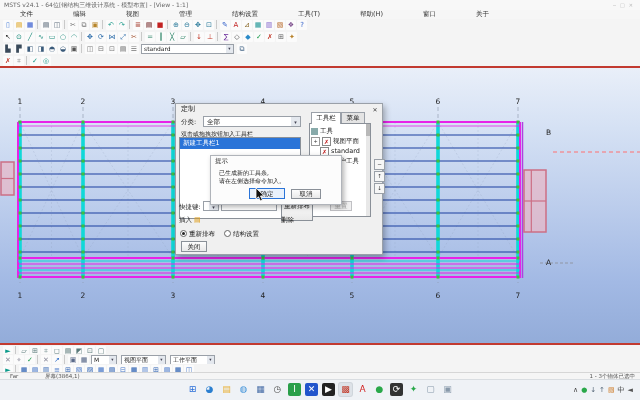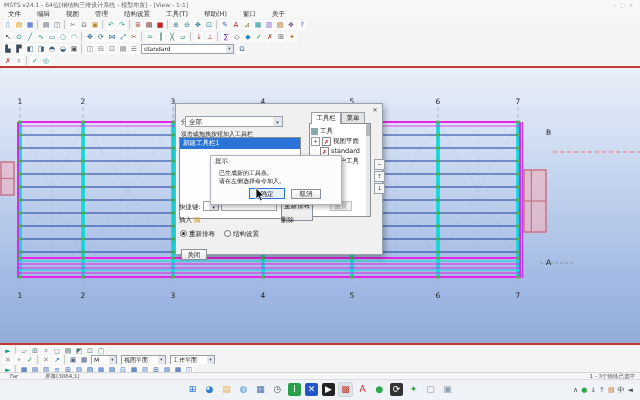--- a/index.html
+++ b/index.html
@@ -5,21 +5,21 @@
   html,body{margin:0;padding:0;}
   body{width:640px;height:400px;position:relative;overflow:hidden;
        font-family:"DejaVu Sans",sans-serif;background:#fff;}
   .abs{position:absolute;}
   
   .titlebar{left:0;top:0;width:640px;height:10px;background:#f8f8f8;
             font-size:6px;line-height:10px;color:#666;padding-left:4px;box-sizing:border-box;}
   .winbtns{position:absolute;right:3px;top:0;font-size:5px;color:#bbb;letter-spacing:4px;}
   .menubar{left:0;top:10px;width:640px;height:9px;background:#f6f6f6;font-size:6.5px;
            line-height:9px;color:#333;white-space:nowrap;}
-  .menubar span{display:inline-block;padding:0 8px;}
+  .menubar span{display:inline-block;padding:0 20px;}
   .tbrow{left:0;top:0;width:640px;background:#f4f4f4;white-space:nowrap;padding-left:2px;box-sizing:border-box;}
   .ticon{display:inline-block;width:10px;height:10px;margin:1px 0 0 1px;
          font-size:7px;line-height:10px;text-align:center;vertical-align:top;
          background:#fbfbfb;border-radius:1px;}
   .tsep{display:inline-block;width:1px;height:9px;background:#c9c9c9;margin:1px 2px 0 2px;vertical-align:top;}
   .tcombo{display:inline-block;height:8px;border:1px solid #9aa0a8;background:#fff;
           font-size:6px;line-height:8px;padding:0 9px 0 2px;margin:1px 2px 0 2px;
           vertical-align:top;position:relative;color:#222;}
   .tcombo i{position:absolute;right:0;top:0;width:7px;height:100%;background:#e4e8ee;
             font-style:normal;font-size:4.5px;line-height:8px;text-align:center;color:#445;}
@@ -265,24 +265,25 @@
       <text x="518" y="36" fill="#222" font-size="7.5" text-anchor="middle" font-family="DejaVu Sans">7</text>
       <text x="518" y="230" fill="#222" font-size="7.5" text-anchor="middle" font-family="DejaVu Sans">7</text>
       <text x="546" y="67" fill="#222" font-size="7.5" font-family="DejaVu Sans">B</text>
       <text x="546" y="197" fill="#222" font-size="7.5" font-family="DejaVu Sans">A</text>
     </svg>
 </div>
 
 <div class="abs redline" style="top:343px;"></div>
 
 <div class="abs dialog">
+  <div class="dlg-title">定制</div>
   <div class="dlg-close">✕</div>
 
   <div class="lbl" style="left:5px;top:14px;">分类:</div>
-  <div class="combo" style="left:9px;top:12px;width:98px;">
+  <div class="combo" style="left:27px;top:12px;width:98px;">
     <span>全部</span><i>▾</i>
   </div>
 
   <div class="lbl" style="left:5px;top:26px;font-size:6px;">双击或拖拽按钮加入工具栏</div>
   <div class="listbox" style="left:3px;top:33px;width:120px;height:80px;">
     <div class="sel-row">新建工具栏1</div>
   </div>
 
   <div class="tab active" style="left:135px;top:8px;width:30px;">工具栏</div>
   <div class="tab" style="left:165px;top:8px;width:24px;">菜单</div>
@@ -323,21 +324,21 @@
   <div class="input" style="left:45px;top:97px;width:56px;height:10px;"></div>
   <div class="btn" style="left:105px;top:96px;width:32px;height:21px;line-height:10px;">重新排布</div>
   <div class="btn disabled" style="left:154px;top:97px;width:22px;height:10px;line-height:9px;">重置</div>
 
   <div class="lbl" style="left:3px;top:112px;"><span>插入</span> <span class="folder">▤</span></div>
   <div class="lbl" style="left:105px;top:112px;">删除</div>
 
   <div class="lbl" style="left:4px;top:126px;"><span class="radio sel"></span> <span>重新排布</span></div>
   <div class="lbl" style="left:48px;top:126px;"><span class="radio"></span> <span>结构设置</span></div>
 
-  <div class="btn" style="left:5px;top:137px;width:26px;height:11px;line-height:10px;margin-top:8px;">关闭</div>
+  <div class="btn" style="left:5px;top:137px;width:26px;height:11px;line-height:10px;">关闭</div>
 </div>
 
 <div class="abs msgbox">
   <div style="position:absolute;left:4px;top:1px;font-size:6.5px;">提示</div>
   <div style="position:absolute;left:8px;top:13px;font-size:6px;">已生成新的工具条,</div>
   <div style="position:absolute;left:8px;top:21px;font-size:6px;">请在左侧选择命令加入。</div>
   <div class="btn default" style="left:38px;top:32px;width:36px;height:11px;line-height:10px;">确定</div>
   <div class="btn" style="left:80px;top:33px;width:30px;height:10px;line-height:9px;">取消</div>
 </div>
 

